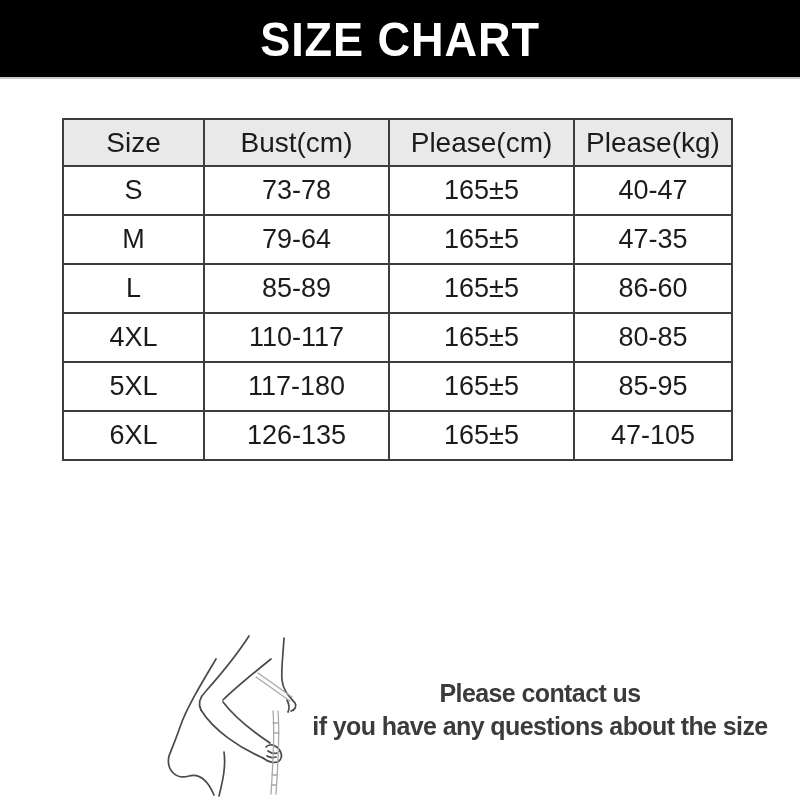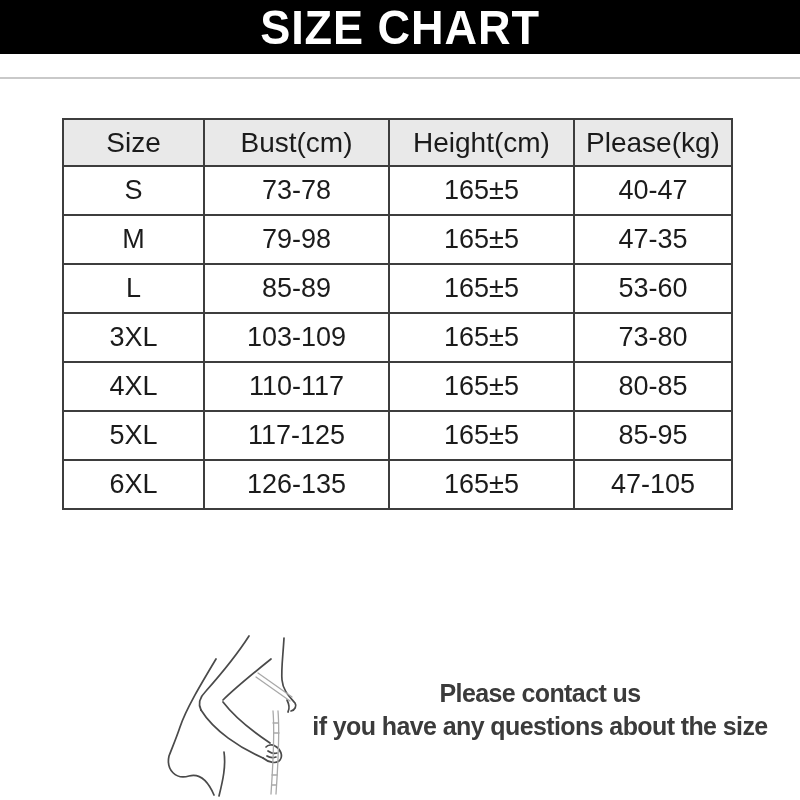--- a/index.html
+++ b/index.html
@@ -12,21 +12,21 @@
     position: relative;
     background: #ffffff;
     overflow: hidden;
     font-family: "Liberation Sans", sans-serif;
   }
 
   
   .banner {
     position: absolute;
     top: 0; left: 0;
-    width: 800px; height: 54px;
+    width: 800px; height: 77px;
     background: #000000;
     display: flex;
     align-items: center;
     justify-content: center;
   }
   .banner-title {
     color: #ffffff;
     font-size: 49px;
     font-weight: 700;
     letter-spacing: 1px;
@@ -100,58 +100,52 @@
   <colgroup>
     <col style="width:141px">
       <col style="width:185px">
       <col style="width:185px">
       <col style="width:158px">
   </colgroup>
   <thead>
     <tr>
       <th>Size</th>
       <th>Bust(cm)</th>
-      <th>Height(cm)</th>
+      <th>Please(cm)</th>
       <th>Please(kg)</th>
     </tr>
   </thead>
   <tbody>
     <tr>
       <td>S</td>
       <td>73-78</td>
       <td>165±5</td>
       <td>40-47</td>
     </tr>
     <tr>
       <td>M</td>
-      <td>79-98</td>
+      <td>79-64</td>
       <td>165±5</td>
       <td>47-35</td>
     </tr>
     <tr>
       <td>L</td>
       <td>85-89</td>
       <td>165±5</td>
-      <td>53-60</td>
-    </tr>
-    <tr>
-      <td>3XL</td>
-      <td>103-109</td>
-      <td>165±5</td>
-      <td>73-80</td>
+      <td>86-60</td>
     </tr>
     <tr>
       <td>4XL</td>
       <td>110-117</td>
       <td>165±5</td>
       <td>80-85</td>
     </tr>
     <tr>
       <td>5XL</td>
-      <td>117-125</td>
+      <td>117-180</td>
       <td>165±5</td>
       <td>85-95</td>
     </tr>
     <tr>
       <td>6XL</td>
       <td>126-135</td>
       <td>165±5</td>
       <td>47-105</td>
     </tr>
   </tbody>

